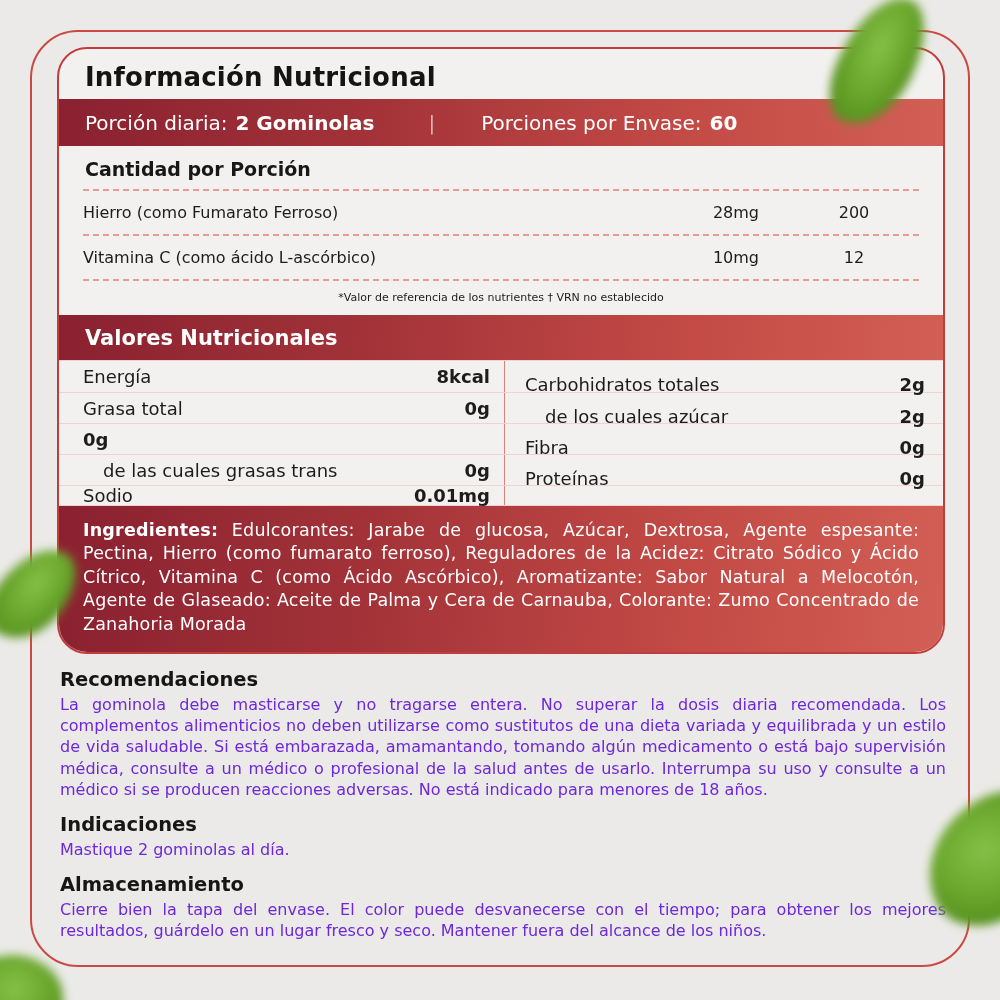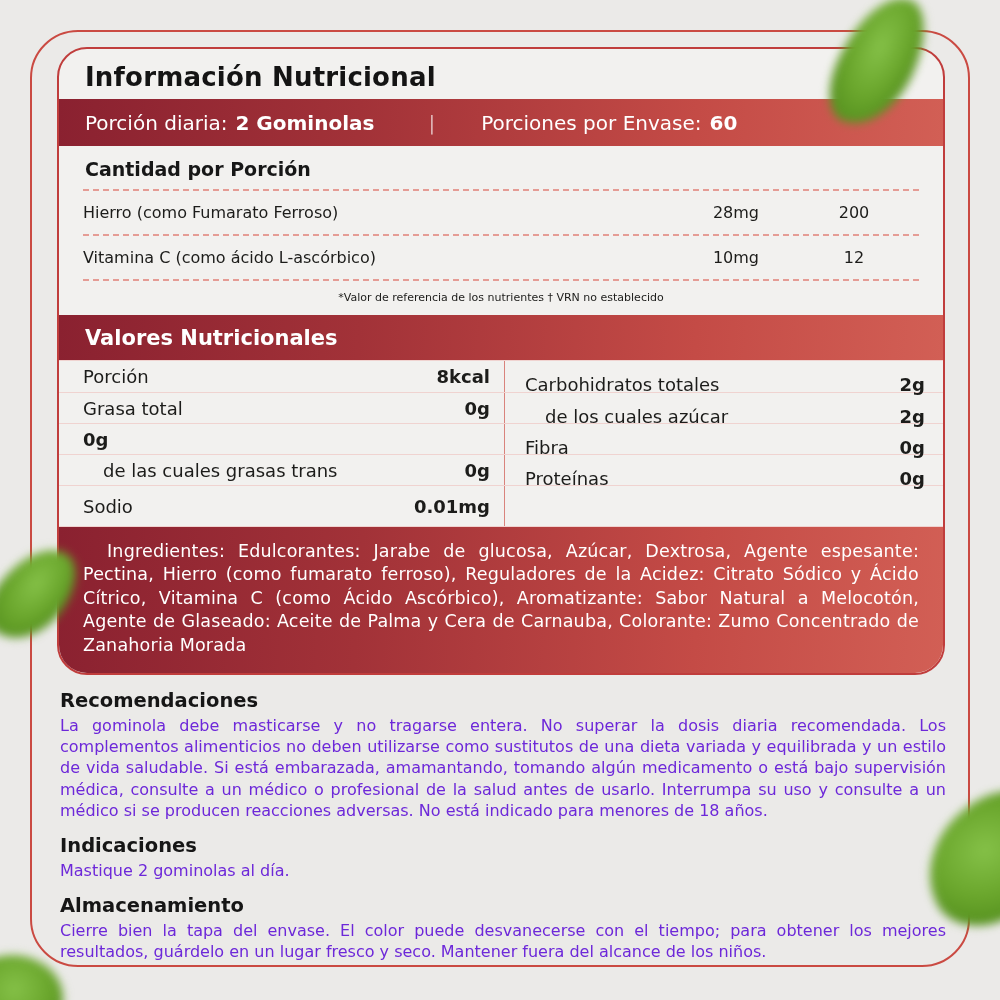--- a/index.html
+++ b/index.html
@@ -54,34 +54,34 @@
   .footnote { text-align:center; font-size:11px; padding:10px 0 11px 0; }
 
   .values-bar {
     height:45px; display:flex; align-items:center;
     padding:0 26px; font-size:21px; font-weight:bold;
   }
 
   .vtable { border-top:1px solid #f0d3d0; border-bottom:1px solid #f0d3d0; }
   .vrow { display:flex; height:31px; }
   .vrow + .vrow { border-top:1px solid #f0d3d0; }
-  .vrow:last-child { height:41px; }
+  .vrow:last-child { height:20px; }
   .vcell { display:flex; align-items:center; justify-content:space-between; font-size:18px; }
   .vcell.left  { width:446px; padding:0 14px 0 24px; border-right:1px solid #d9837c; }
   .vcell.right { flex:1; padding:16px 18px 0 20px; }
   .vlabel { font-weight:500; }
   .vlabel.sub { font-weight:400; padding-left:20px; }
   .vvalue { font-weight:600; }
 
   .ingredients {
     padding:13px 24px 16px 24px;
     font-size:17.5px; line-height:1.34; text-align:justify;
     letter-spacing:.2px;
   }
-  .ingredients .ing-label { font-weight:normal;margin-left:24px; }
+  .ingredients .ing-label { font-weight:bold; }
 
   
   .below { margin:14px 0 0 60px; width:886px; z-index:1; position:relative; }
   .tsec { margin-bottom:13px; }
   .tsec h3 { font-size:19.5px; font-weight:bold; color:#161616; margin-bottom:3px; }
   .tsec p { font-size:16px; line-height:1.32; text-align:justify; color:#6d28d9; }
 
   
   .leaf {
     position:absolute;
@@ -133,21 +133,21 @@
     <div class="footnote">*Valor de referencia de los nutrientes † VRN no establecido</div>
   </div>
 
   <div class="values-bar red-grad">
     <span>Valores Nutricionales</span>
   </div>
 
   <div class="vtable">
     <div class="vrow">
       <div class="vcell left">
-        <span class="vlabel">Porción</span>
+        <span class="vlabel">Energía</span>
         <span class="vvalue">8kcal</span>
       </div>
       <div class="vcell right">
         <span class="vlabel">Carbohidratos totales</span>
         <span class="vvalue">2g</span>
       </div>
     </div>
     <div class="vrow">
       <div class="vcell left">
         <span class="vlabel">Grasa total</span>

